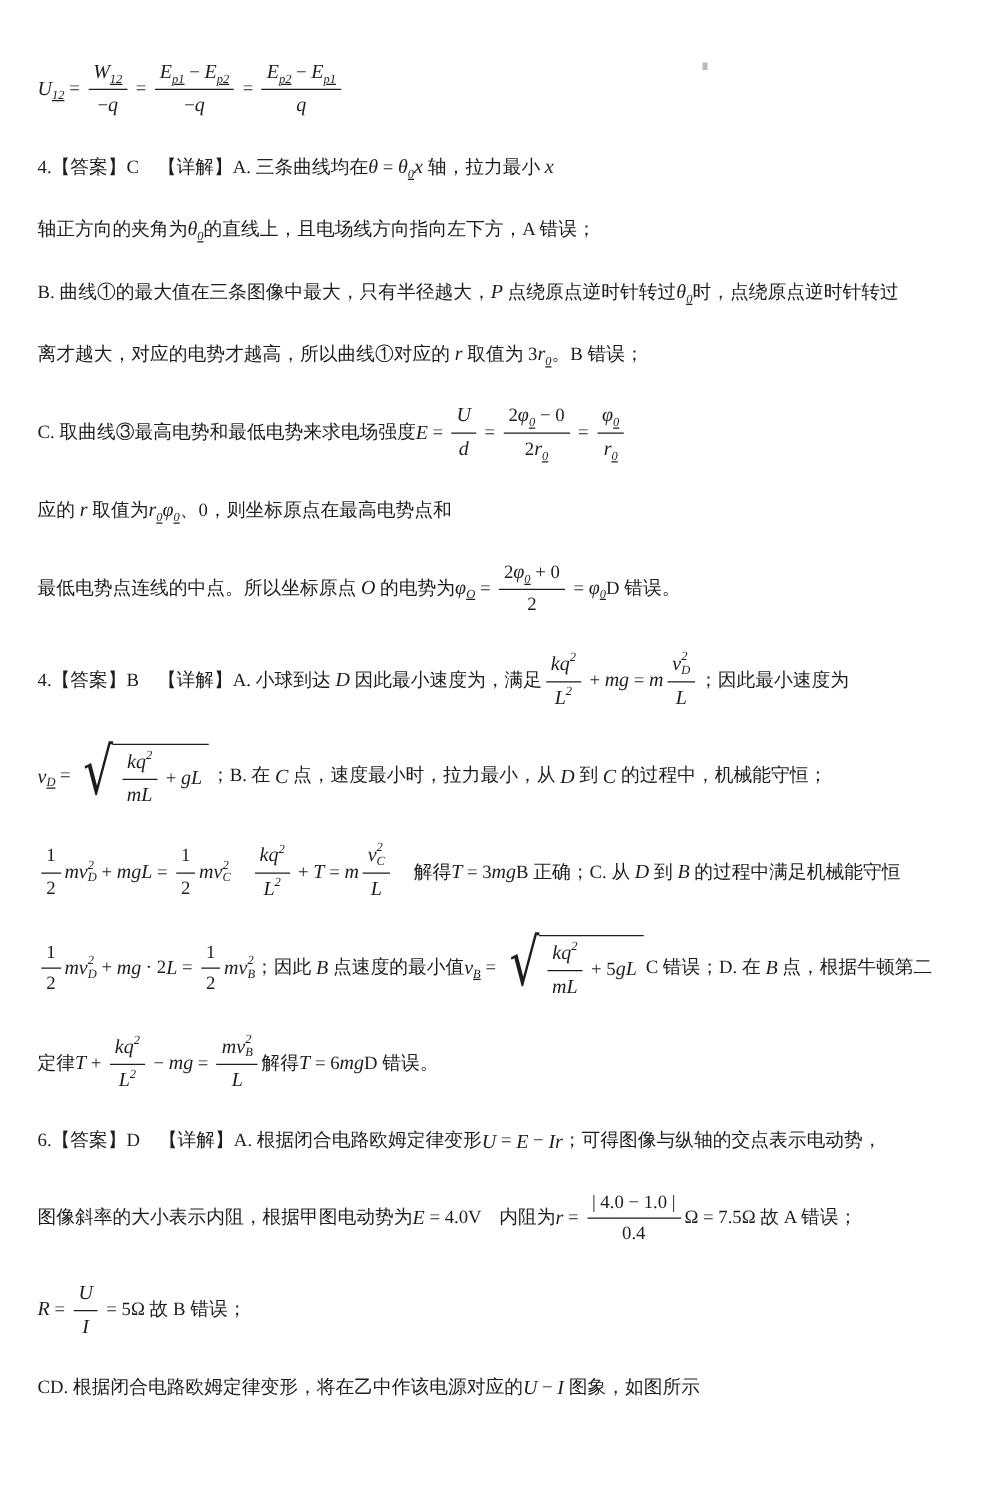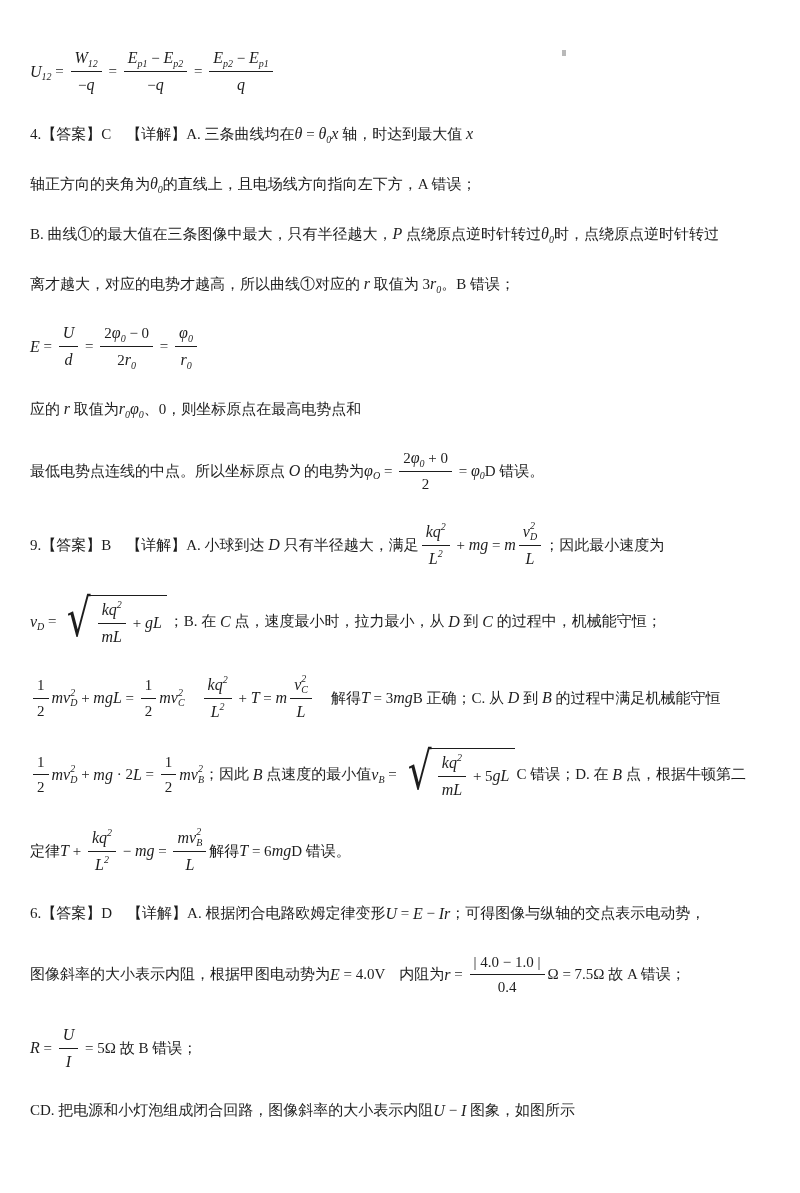--- a/index.html
+++ b/index.html
@@ -13,21 +13,21 @@
   .doc { width:742px; }
   .line {
     display:flex; align-items:center; flex-wrap:nowrap;
     min-height:26px; margin-bottom:24px;
     font-size:15px; line-height:1.5;
   }
   .tx { white-space:pre; flex-shrink:0; }
   .var { white-space:pre; flex-shrink:0; font-style:italic; font-size:16px;
          font-family:"Liberation Serif","DejaVu Serif",serif; }
   .ssub, .ssup { display:inline-block; font-size:10px; flex-shrink:0; }
-  .ssub { transform:translateY(5px); }
+  .ssub { transform:translateY(5px);text-decoration:underline; }
   .ssup { transform:translateY(-5px); }
   .stack { display:inline-flex; flex-direction:column; align-items:flex-start;
            font-size:10px; line-height:1.05; flex-shrink:0; }
   .frac { display:inline-flex; flex-direction:column; align-items:center;
           margin:0 3px; flex-shrink:0; vertical-align:middle; }
   .frac .num { display:flex; align-items:center; justify-content:center;
                border-bottom:1.3px solid #1d1d1d; padding:0 4px 1px 4px; min-height:23px; }
   .frac .den { display:flex; align-items:center; justify-content:center;
                padding:1px 4px 0 4px; min-height:22px; }
   .sqrt { display:inline-flex; align-items:stretch; margin:0 2px; flex-shrink:0; }
@@ -88,21 +88,21 @@
         </span>
       </span>
     </div>
     <div class="line">
       <span class="tx">4.【答案】C　【详解】A. 三条曲线均在</span>
       <span class="var">θ</span>
       <span class="tx"> = </span>
       <span class="var">θ</span>
       <span class="ssub var">0</span>
       <span class="var">x</span>
-      <span class="tx"> 轴，时达到最大值 </span>
+      <span class="tx"> 轴，拉力最小 </span>
       <span class="var">x</span>
     </div>
     <div class="line">
       <span class="tx">轴正方向的夹角为</span>
       <span class="var">θ</span>
       <span class="ssub var">0</span>
       <span class="tx">的直线上，且电场线方向指向左下方，A 错误；</span>
     </div>
     <div class="line">
       <span class="tx">B. 曲线①的最大值在三条图像中最大，只有半径越大，</span>
@@ -114,20 +114,21 @@
     </div>
     <div class="line">
       <span class="tx">离才越大，对应的电势才越高，所以曲线①对应的 </span>
       <span class="var">r</span>
       <span class="tx"> 取值为 3</span>
       <span class="var">r</span>
       <span class="ssub var">0</span>
       <span class="tx">。B 错误；</span>
     </div>
     <div class="line">
+      <span class="tx">C. 取曲线③最高电势和最低电势来求电场强度</span>
       <span class="var">E</span>
       <span class="tx"> = </span>
       <span class="frac">
         <span class="num">
           <span class="var">U</span>
         </span>
         <span class="den">
           <span class="var">d</span>
         </span>
       </span>
@@ -184,23 +185,23 @@
         <span class="den">
           <span class="tx">2</span>
         </span>
       </span>
       <span class="tx"> = </span>
       <span class="var">φ</span>
       <span class="ssub var">0</span>
       <span class="tx">D 错误。</span>
     </div>
     <div class="line">
-      <span class="tx">9.【答案】B　【详解】A. 小球到达 </span>
+      <span class="tx">4.【答案】B　【详解】A. 小球到达 </span>
       <span class="var">D</span>
-      <span class="tx"> 只有半径越大，满足</span>
+      <span class="tx"> 因此最小速度为，满足</span>
       <span class="frac">
         <span class="num">
           <span class="var">kq</span>
           <span class="ssup var">2</span>
         </span>
         <span class="den">
           <span class="var">L</span>
           <span class="ssup var">2</span>
         </span>
       </span>
@@ -424,19 +425,19 @@
         <span class="num">
           <span class="var">U</span>
         </span>
         <span class="den">
           <span class="var">I</span>
         </span>
       </span>
       <span class="tx"> = 5Ω 故 B 错误；</span>
     </div>
     <div class="line">
-      <span class="tx">CD. 把电源和小灯泡组成闭合回路，图像斜率的大小表示内阻</span>
+      <span class="tx">CD. 根据闭合电路欧姆定律变形，将在乙中作该电源对应的</span>
       <span class="var">U</span>
       <span class="tx"> − </span>
       <span class="var">I</span>
       <span class="tx"> 图象，如图所示</span>
     </div>
   </div>
 
 </body></html>

